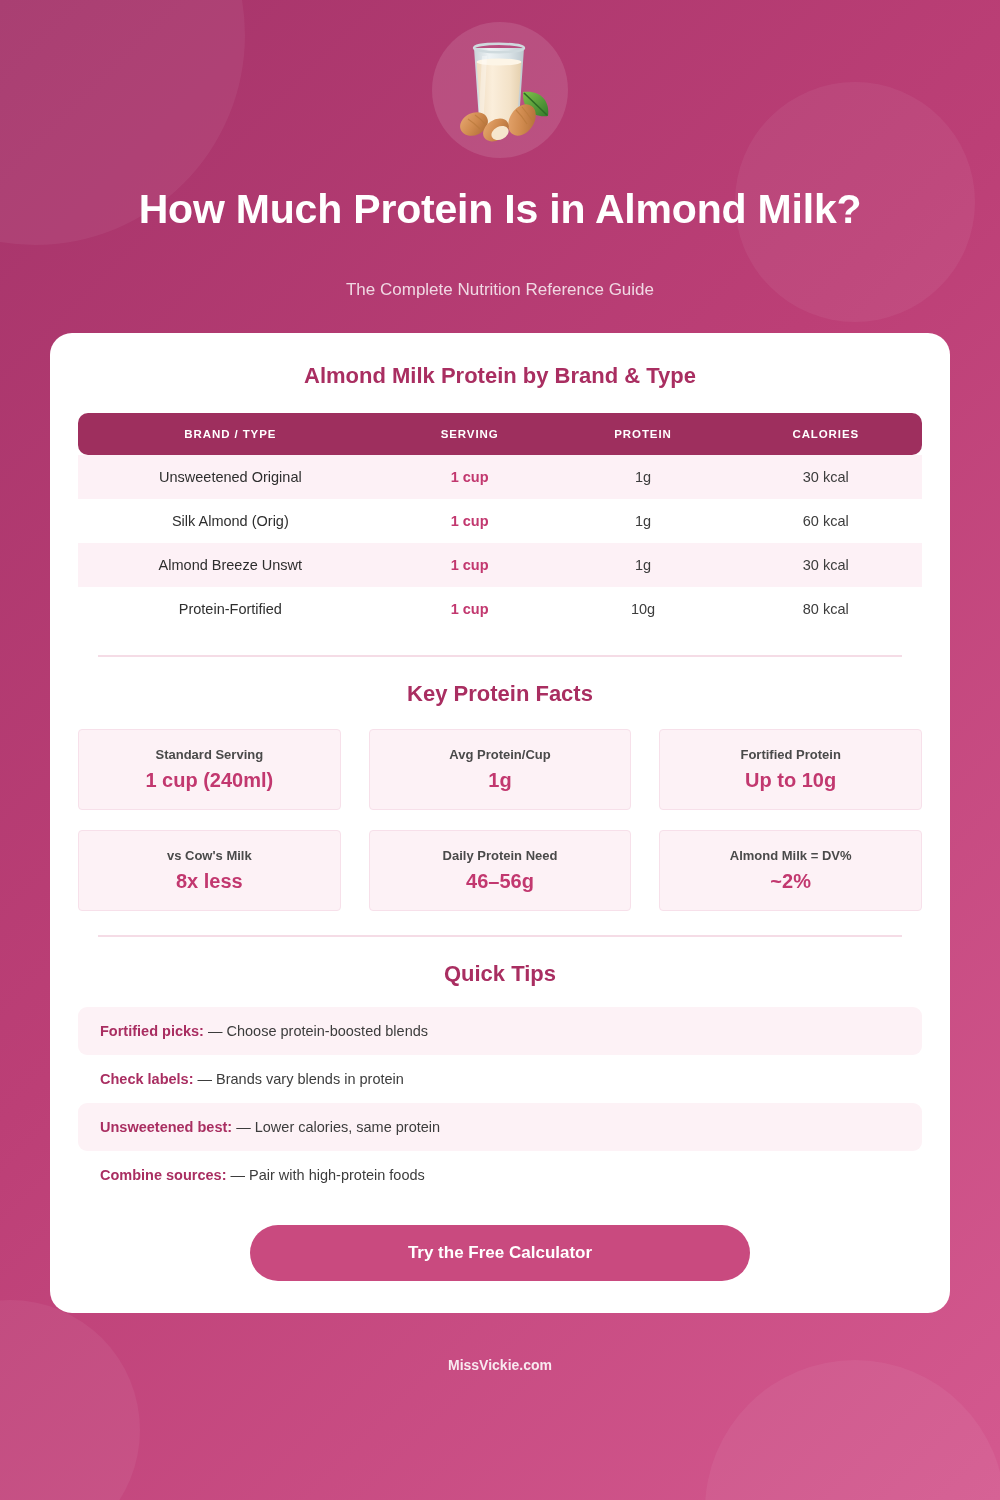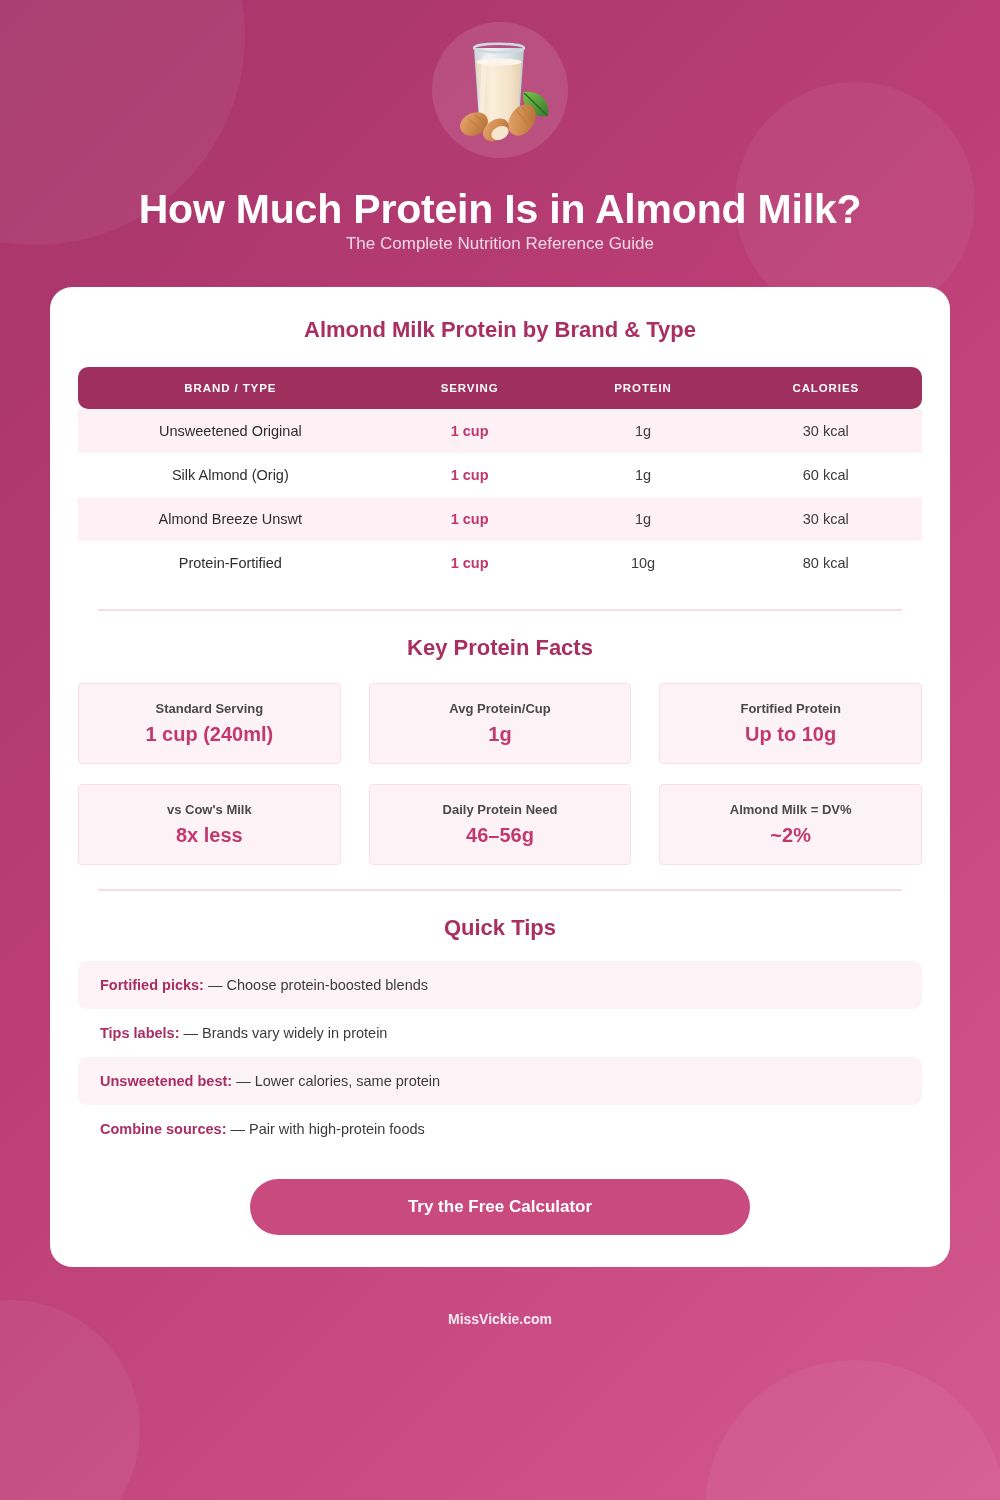--- a/index.html
+++ b/index.html
@@ -53,20 +53,21 @@
     margin-top: 26px;
     font-size: 41px;
     line-height: 1.22;
     font-weight: bold;
     color: #ffffff;
     letter-spacing: -0.2px;
     padding: 0 130px;
   }
 
   .hero-subtitle {
+    margin-top: 46px;
     font-size: 17px;
     color: rgba(255, 255, 255, 0.80);
     font-weight: normal;
   }
 
   
   .card {
     position: relative;
     z-index: 2;
     margin: 33px 50px 0 50px;
@@ -330,22 +331,22 @@
   <hr class="divider">
 
   <h2 class="section-title">Quick Tips</h2>
 
   <div class="tips">
     <div class="tip">
       <span class="tip-label">Fortified picks:</span>
       <span class="tip-text">— Choose protein-boosted blends</span>
     </div>
     <div class="tip">
-      <span class="tip-label">Tips labels:</span>
-      <span class="tip-text">— Brands vary widely in protein</span>
+      <span class="tip-label">Check labels:</span>
+      <span class="tip-text">— Brands vary blends in protein</span>
     </div>
     <div class="tip">
       <span class="tip-label">Unsweetened best:</span>
       <span class="tip-text">— Lower calories, same protein</span>
     </div>
     <div class="tip">
       <span class="tip-label">Combine sources:</span>
       <span class="tip-text">— Pair with high-protein foods</span>
     </div>
   </div>

